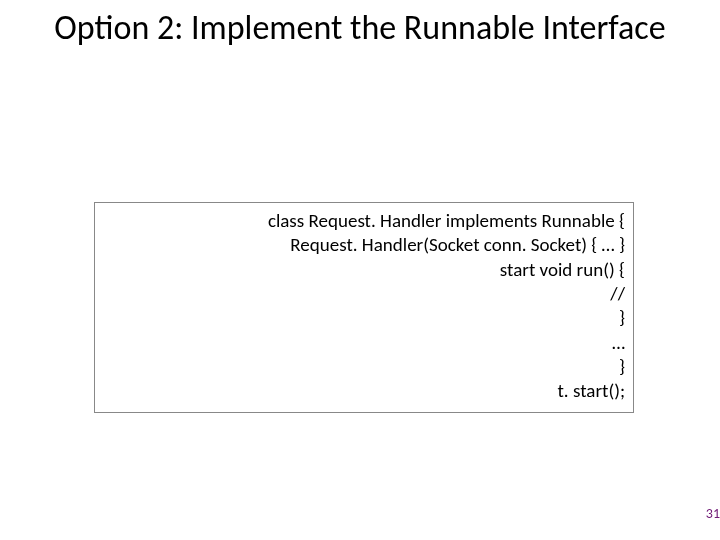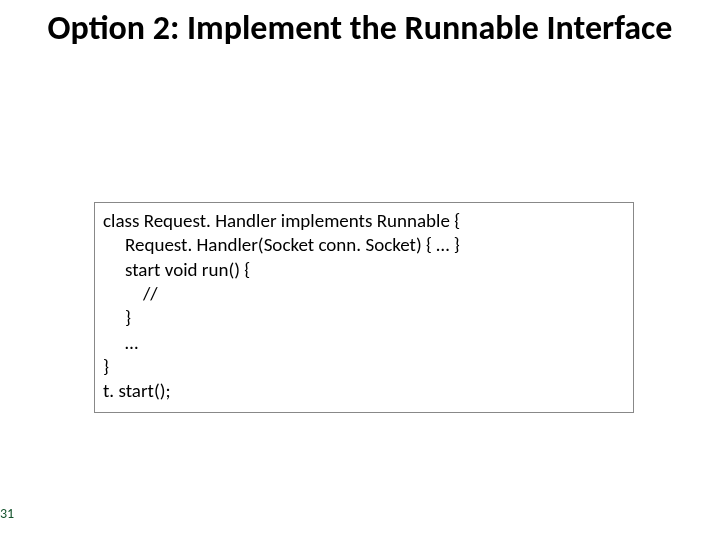--- a/index.html
+++ b/index.html
@@ -19,47 +19,48 @@
     box-sizing: border-box;
   }
   .title {
     position: absolute;
     top: 8px;
     left: 40px;
     right: 40px;
     text-align: center;
     font-size: 34px;
     line-height: 1.15;
-    font-weight: 700;
+    font-weight: 400;
     color: #000;
   }
   .codebox {
     position: absolute;
     top: 202px;
     left: 94px;
     width: 540px;
     border: 1px solid #888;
     padding: 6px 8px 8px 8px;
     box-sizing: border-box;
     font-size: 19px;
     line-height: 1.28;
     font-family: Calibri, "Segoe UI", Arial, sans-serif;
     color: #000;
+    text-align: right;
   }
   .codebox div { white-space: pre; }
   .i1 { padding-left: 22px; }
   .i2 { padding-left: 40px; }
   .pagenum {
     position: absolute;
     bottom: 18px;
     left: 0;
     right: 0;
-    text-align: left;
+    text-align: right;
     font-size: 14px;
-    color: #14532d;
+    color: #701a75;
   }
 </style>
 </head>
 <body>
 
 <div class="slide">
 
   <div class="title">Option 2: Implement the Runnable Interface</div>
 
   <div class="codebox">

